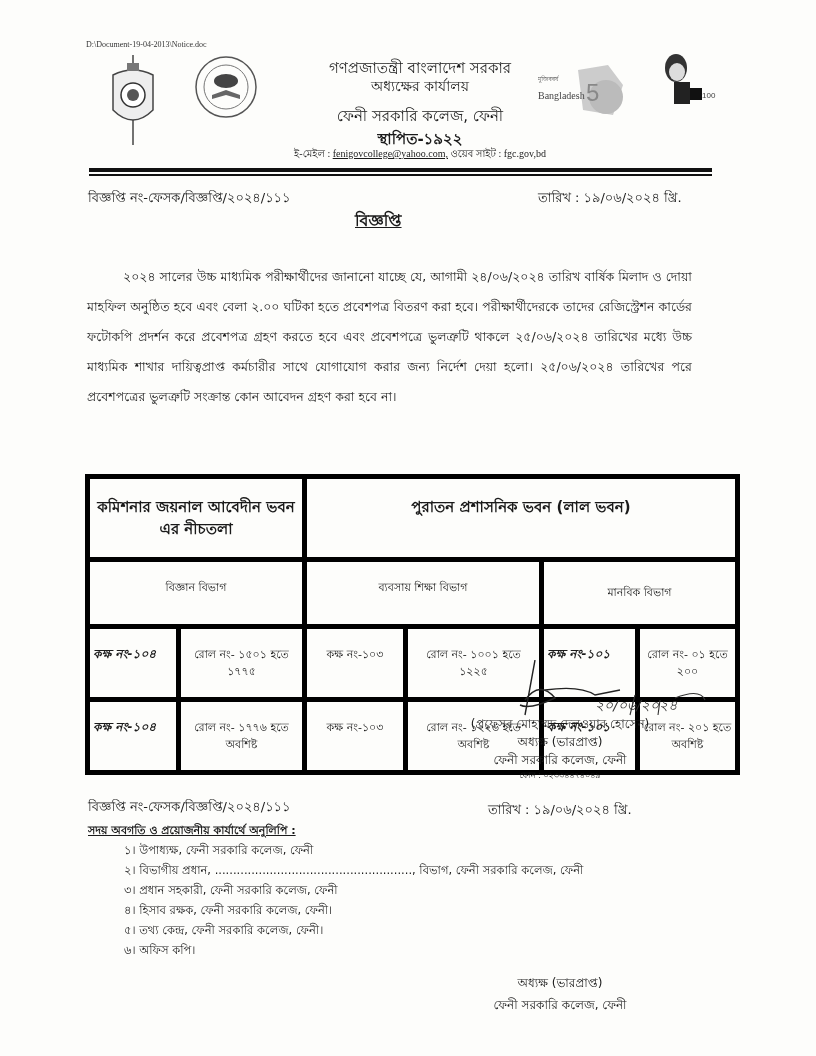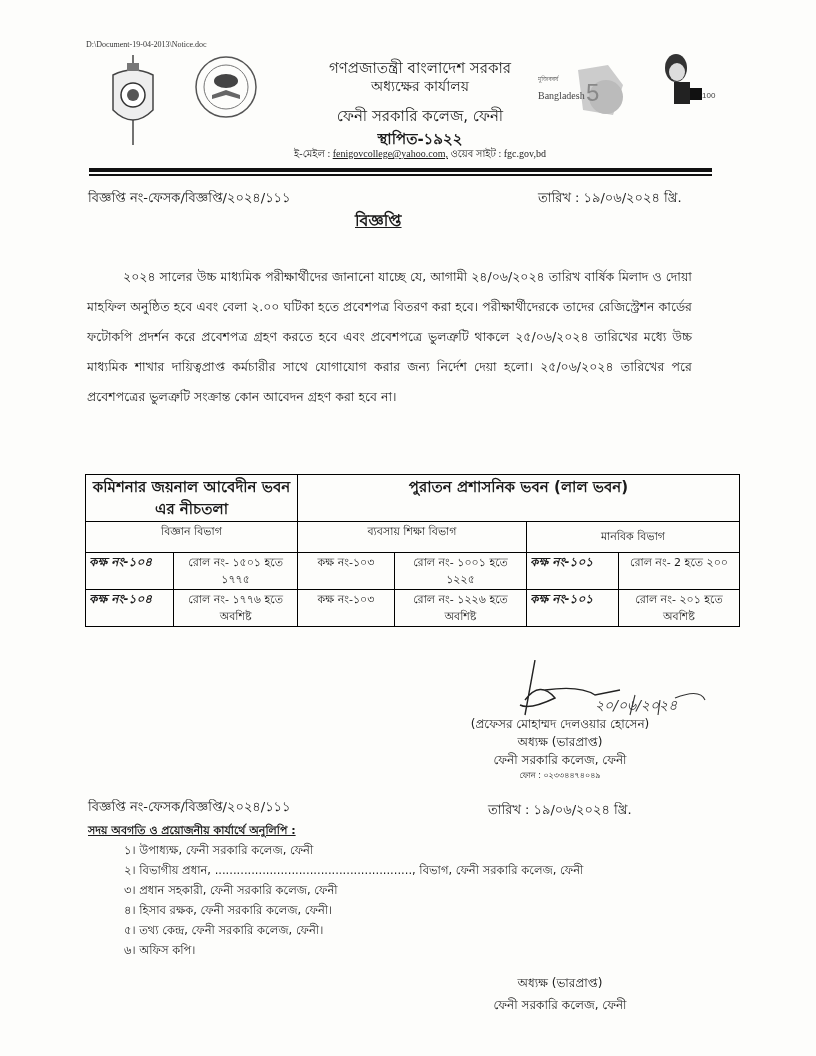--- a/index.html
+++ b/index.html
@@ -22,21 +22,21 @@
   .contact u { }
   .rule1 { left:89px; top:168px; width:623px; height:4px; background:#111; }
   .rule2 { left:89px; top:174px; width:623px; height:1.5px; background:#111; }
   .memo-no { left:88px; top:188px; font-size:13px; }
   .memo-date { left:538px; top:188px; font-size:13px; }
   .title { left:355px; top:208px; font-size:16px; font-weight:bold; text-decoration:underline; }
   .para { left:87px; top:262px; width:605px; font-size:12.5px; line-height:30px; text-align:justify; text-indent:36px; }
   table.alloc {
     position:absolute; left:85px; top:474px; width:655px; border-collapse:collapse; font-size:11px;
   }
-  table.alloc td { border:1px solid #000000; text-align:center; vertical-align:top; padding:1px 3px; }
+  table.alloc td { border:5px solid #000000; text-align:center; vertical-align:top; padding:17px 3px; }
   .bldg { font-size:15px; font-weight:bold; line-height:22px; }
   .dept { height:28px; }
   .room { font-weight:bold; text-align:left !important; font-size:12px; line-height:17px; font-style:italic; }
   .roll { line-height:17px; }
   .sign-scribble { left:500px; top:660px; width:210px; height:60px; }
   .sig-block { left:450px; top:715px; width:220px; text-align:center; font-size:12px; line-height:18px; }
   .phone { font-size:8px; line-height:14px; }
   .memo-no2 { left:88px; top:797px; font-size:13px; }
   .memo-date2 { left:488px; top:800px; font-size:13px; }
   .cc-title { left:88px; top:822px; font-size:11px; font-weight:bold; text-decoration:underline; }
@@ -106,21 +106,21 @@
     <td colspan="2" class="dept">বিজ্ঞান বিভাগ</td>
     <td colspan="2" class="dept">ব্যবসায় শিক্ষা বিভাগ</td>
     <td colspan="2" class="dept" style="vertical-align:middle;">মানবিক বিভাগ</td>
   </tr>
   <tr>
     <td class="room" style="width:80px;">কক্ষ নং-১০৪</td>
     <td class="roll" style="width:115px;">রোল নং- ১৫০১ হতে ১৭৭৫</td>
     <td class="roll" style="width:90px;">কক্ষ নং-১০৩</td>
     <td class="roll" style="width:125px;vertical-align:bottom;">রোল নং- ১০০১ হতে ১২২৫</td>
     <td class="room" style="width:85px;">কক্ষ নং-১০১</td>
-    <td class="roll">রোল নং- 2 হতে ২০০</td>
+    <td class="roll">রোল নং- ০১ হতে ২০০</td>
   </tr>
   <tr>
     <td class="room">কক্ষ নং-১০৪</td>
     <td class="roll">রোল নং- ১৭৭৬ হতে অবশিষ্ট</td>
     <td class="roll">কক্ষ নং-১০৩</td>
     <td class="roll" style="vertical-align:bottom;">রোল নং- ১২২৬ হতে অবশিষ্ট</td>
     <td class="room">কক্ষ নং-১০১</td>
     <td class="roll">রোল নং- ২০১ হতে অবশিষ্ট</td>
   </tr>
 </tbody>

